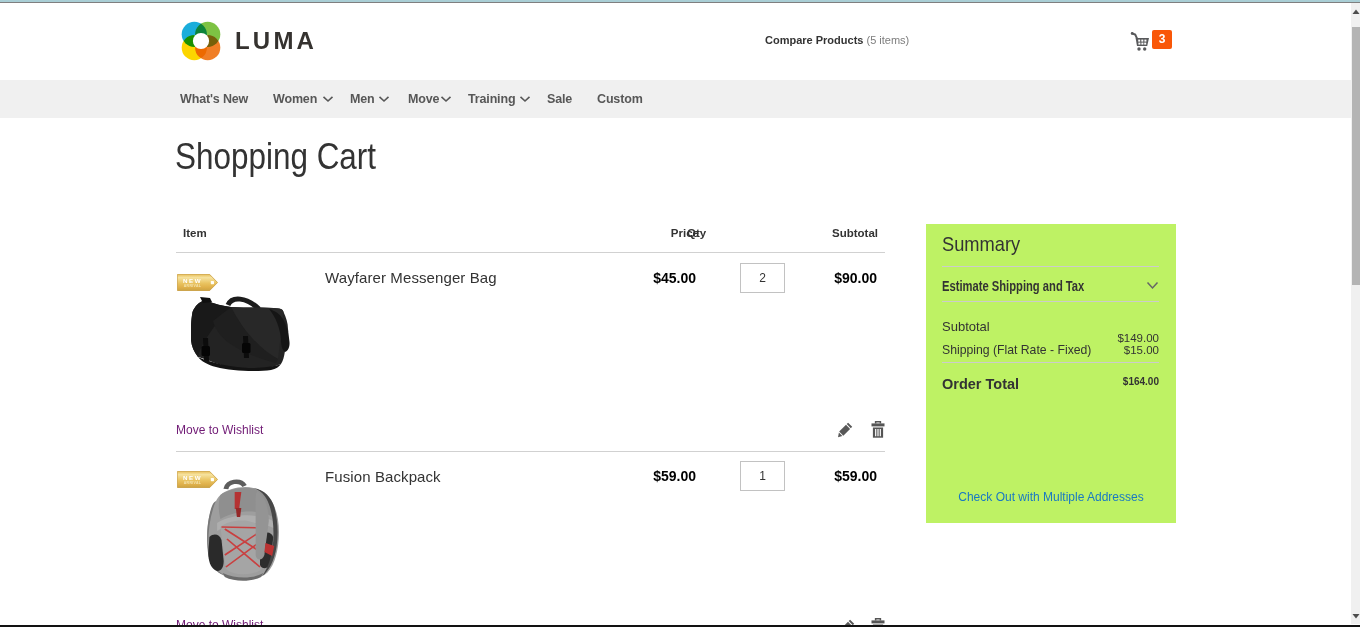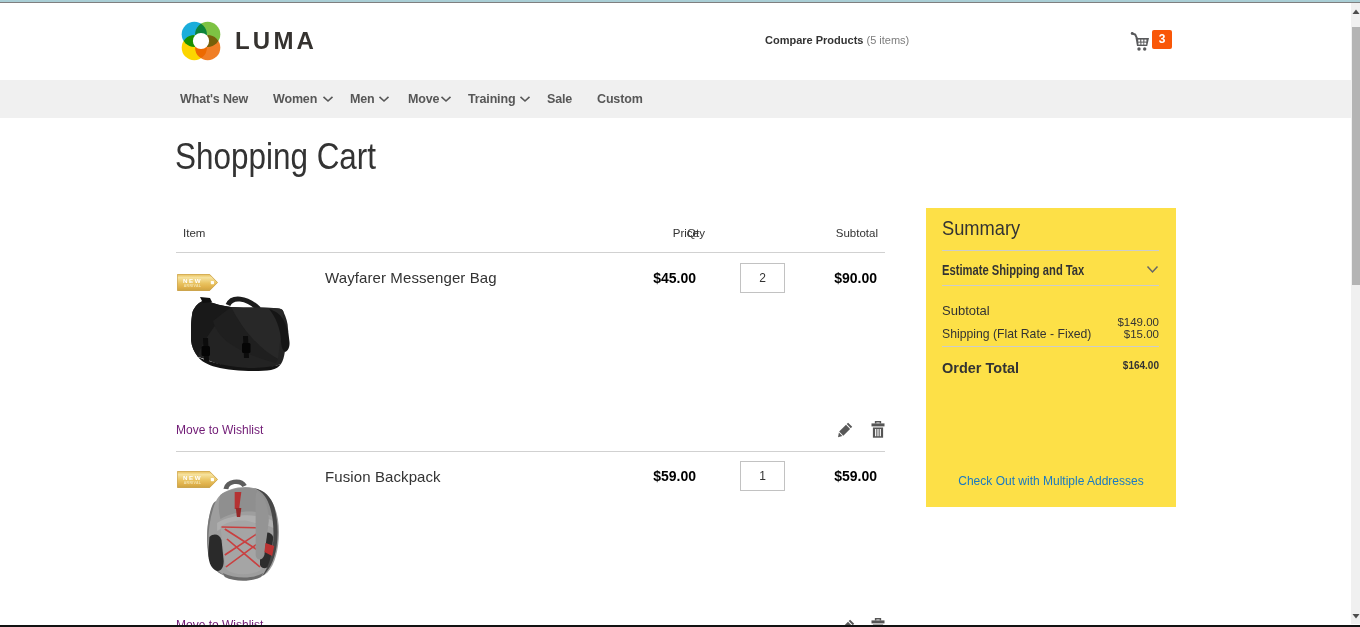--- a/index.html
+++ b/index.html
@@ -19,29 +19,29 @@
 
 
 #hdr { left:0; top:3px; width:1351px; height:77px; background:#fff; }
 #nav { left:0; top:80px; width:1351px; height:38px; background:#f0f0f0; }
 .navitem { position:absolute; top:0; height:38px; line-height:38px; font-size:12.5px; font-weight:bold; color:#575757; letter-spacing:-0.15px; }
 .caret { position:absolute; }
 
 #title { left:174.5px; top:136px; font-size:37px; font-weight:300; color:#333; transform:scaleX(0.85); transform-origin:0 0; white-space:nowrap; }
 
 
-.th { font-size:11.5px; font-weight:normal; color:#333; }
+.th { font-size:11.5px; font-weight:bold; color:#333; }
 .hline { height:1px; background:#d1d1d1; }
 .pname { font-size:15px; letter-spacing:0.1px; color:#333; white-space:nowrap; }
 .price { font-size:14px; font-weight:bold; color:#000000; }
 .qtybox { border:1px solid #c2c2c2; background:#fff; text-align:center; font-size:12px; color:#333; }
 .wish { font-size:12px; color:#701a75; }
 
 
-#sumpanel { left:926px; top:208px; width:250px; height:299px; background:#fde047; }
+#sumpanel { left:926px; top:224px; width:250px; height:299px; background:#bef264; }
 .sline { position:absolute; left:16px; width:217px; height:1px; background:#cccccc; }
 .srow { position:absolute; font-size:13px; color:#333; }
 .sval { position:absolute; text-align:right; font-size:11.5px; color:#333; width:200px; left:33px; }
 #checkoutbtn { position:absolute; left:16px; top:202px; width:217px; height:41px; background:#1979c3; border-radius:3px; color:#fff; font-size:14px; font-weight:bold; text-align:center; line-height:43.5px; }
 </style>
 </head>
 <body>
 <div id="page">
   <svg width="0" height="0" style="position:absolute">
       <defs>

